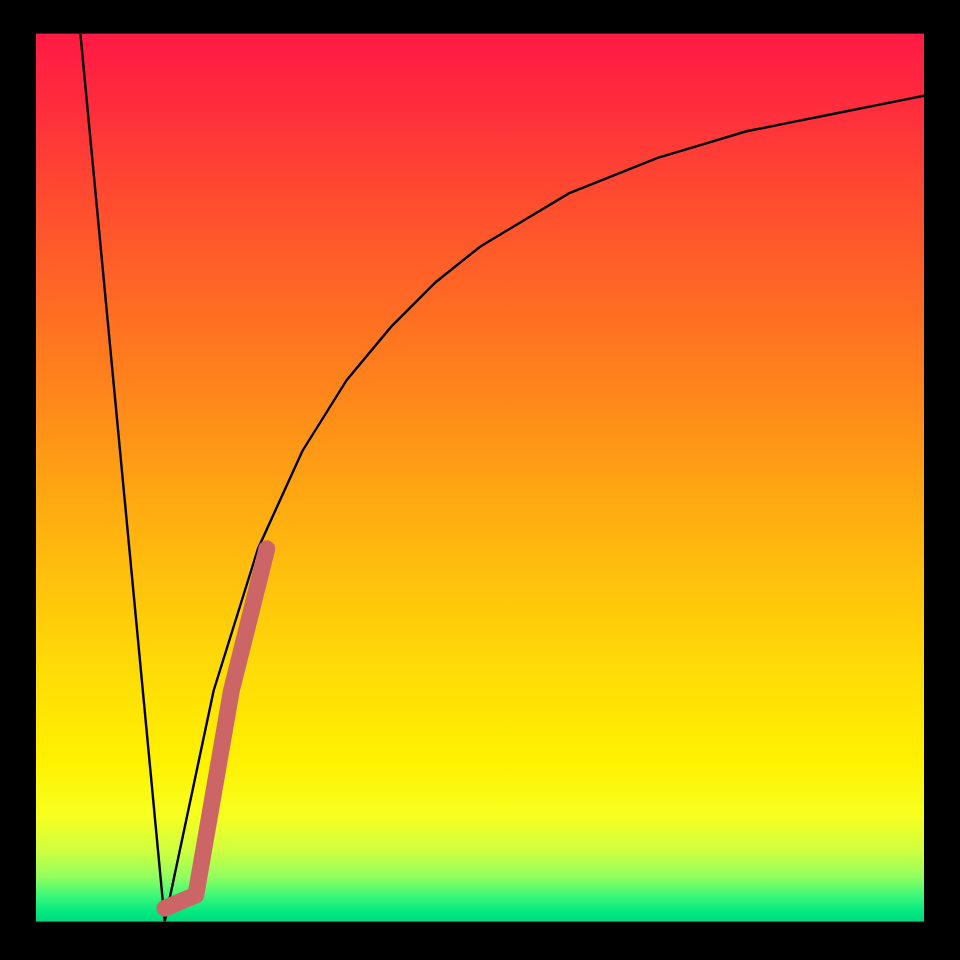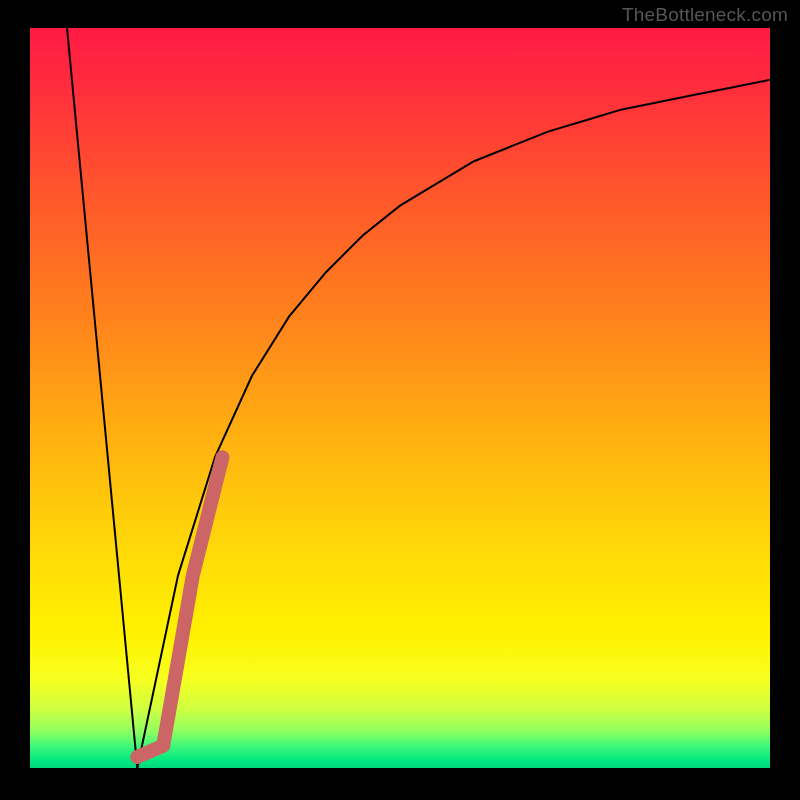--- a/index.html
+++ b/index.html
@@ -60,14 +60,13 @@
 
     <rect id="plot-bg" x="30" y="28" width="740" height="740" fill="url(#bg-grad)"></rect>
 
     <g id="curves" clip-path="url(#plot-clip)">
       <path id="curve-left" fill="none" stroke-width="2" d="M67.00 28.00 L137.30 768.00" stroke="#000000"></path>
       <path id="curve-right" fill="none" stroke-width="2" d="M137.30 768.00 L178.00 575.60 L215.00 457.20 L252.00 375.80 L289.00 316.60 L326.00 272.20 L363.00 235.20 L400.00 205.60 L437.00 183.40 L474.00 161.20 L511.00 146.40 L548.00 131.60 L585.00 120.50 L622.00 109.40 L659.00 102.00 L696.00 94.60 L733.00 87.20 L770.00 79.80" stroke="#000000"></path>
       <path id="highlight" fill="none" stroke-width="14" stroke-linecap="round" stroke-linejoin="round" d="M137.30 756.90 L163.20 745.80 L192.80 575.60 L222.40 457.20" stroke="#CC6666"></path>
     </g>
   </svg>
 
-  <div class="watermark">TheBottleneck.com</div>
 </div>
 
 </body></html>

